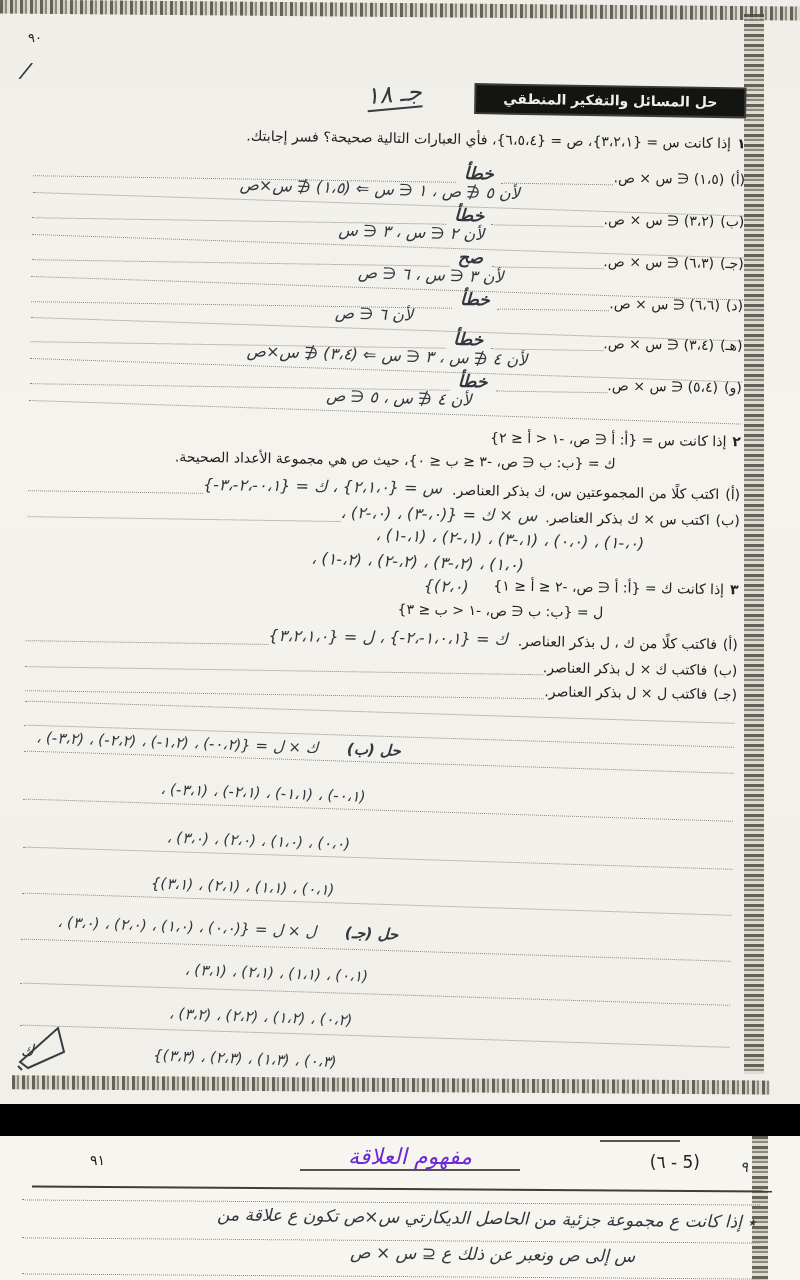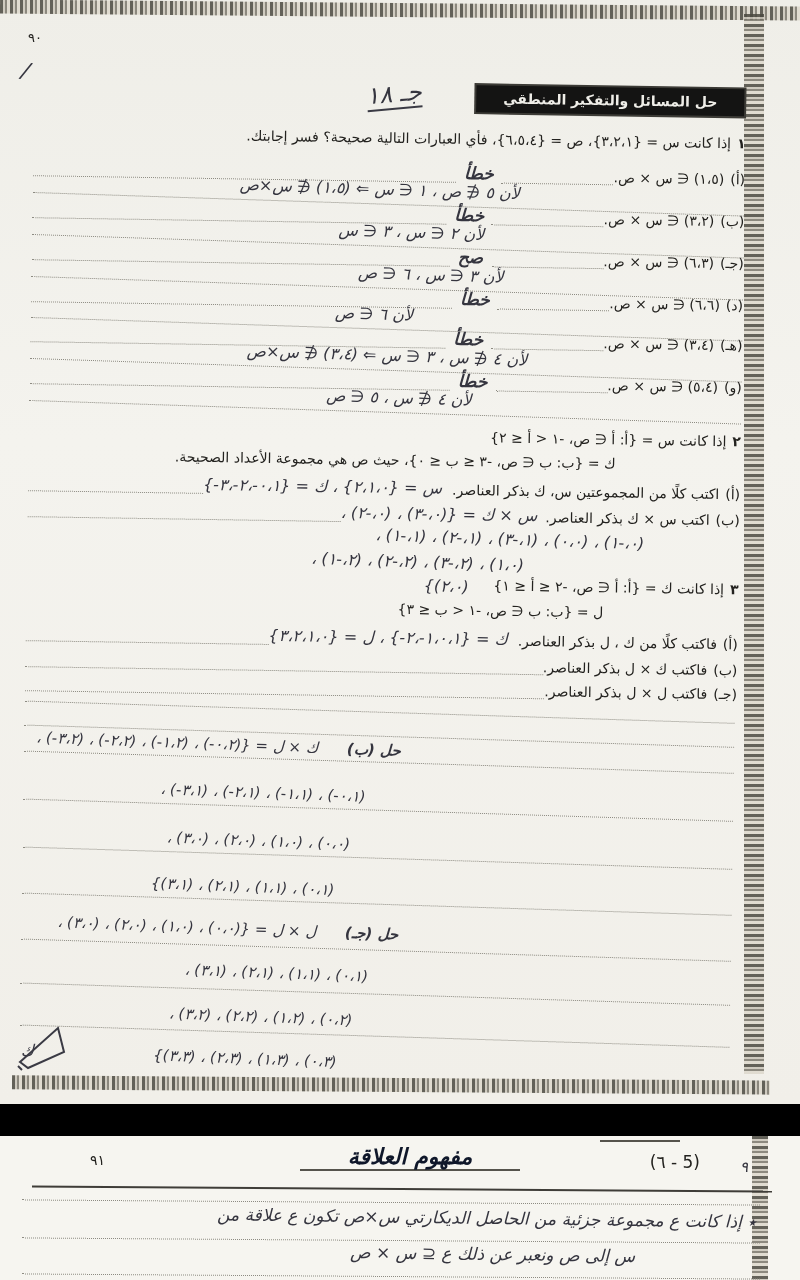--- a/index.html
+++ b/index.html
@@ -30,21 +30,21 @@
        direction:rtl;white-space:nowrap;height:24px;transform:rotate(1deg);}
   .rule{position:absolute;left:28px;right:62px;border-bottom:1.5px dotted #8d8b82;height:0;
        transform:rotate(.9deg);}
   .tilt{transform:rotate(.9deg);transform-origin:400px 500px;}
   .banner{position:absolute;left:470px;top:84px;width:268px;height:27px;background:#141413;
        color:#efeee8;font-size:14px;font-weight:bold;text-align:center;line-height:27px;
        direction:rtl;letter-spacing:1px;box-shadow:0 0 0 2px #3c3b36;}
   .hwref{font-size:24px;border-bottom:2px solid #3a3a44;transform:rotate(-6deg);}
   .p2rule{position:absolute;left:32px;right:28px;border-top:2px solid #3f3d38;transform:rotate(.4deg);}
   .p2dot{position:absolute;left:22px;right:40px;border-bottom:1.5px dotted #8d8b82;transform:rotate(.4deg);}
-  .title2{font-size:22px;font-weight:bold;color:#0f172a;border-bottom:2px solid #55534c;}
+  .title2{font-size:22px;font-weight:normal;color:#6d28d9;border-bottom:2px solid #55534c;}
   svg{display:block;}
 </style>
 </head>
 <body>
 
 <div class="canvas">
 
   <div class="page p1">
     <div class="strip" style="left:0;top:3px;right:0;height:14px;transform:rotate(.5deg);"></div>
     <div class="vstrip" style="right:36px;top:14px;width:20px;height:1060px;"></div>

